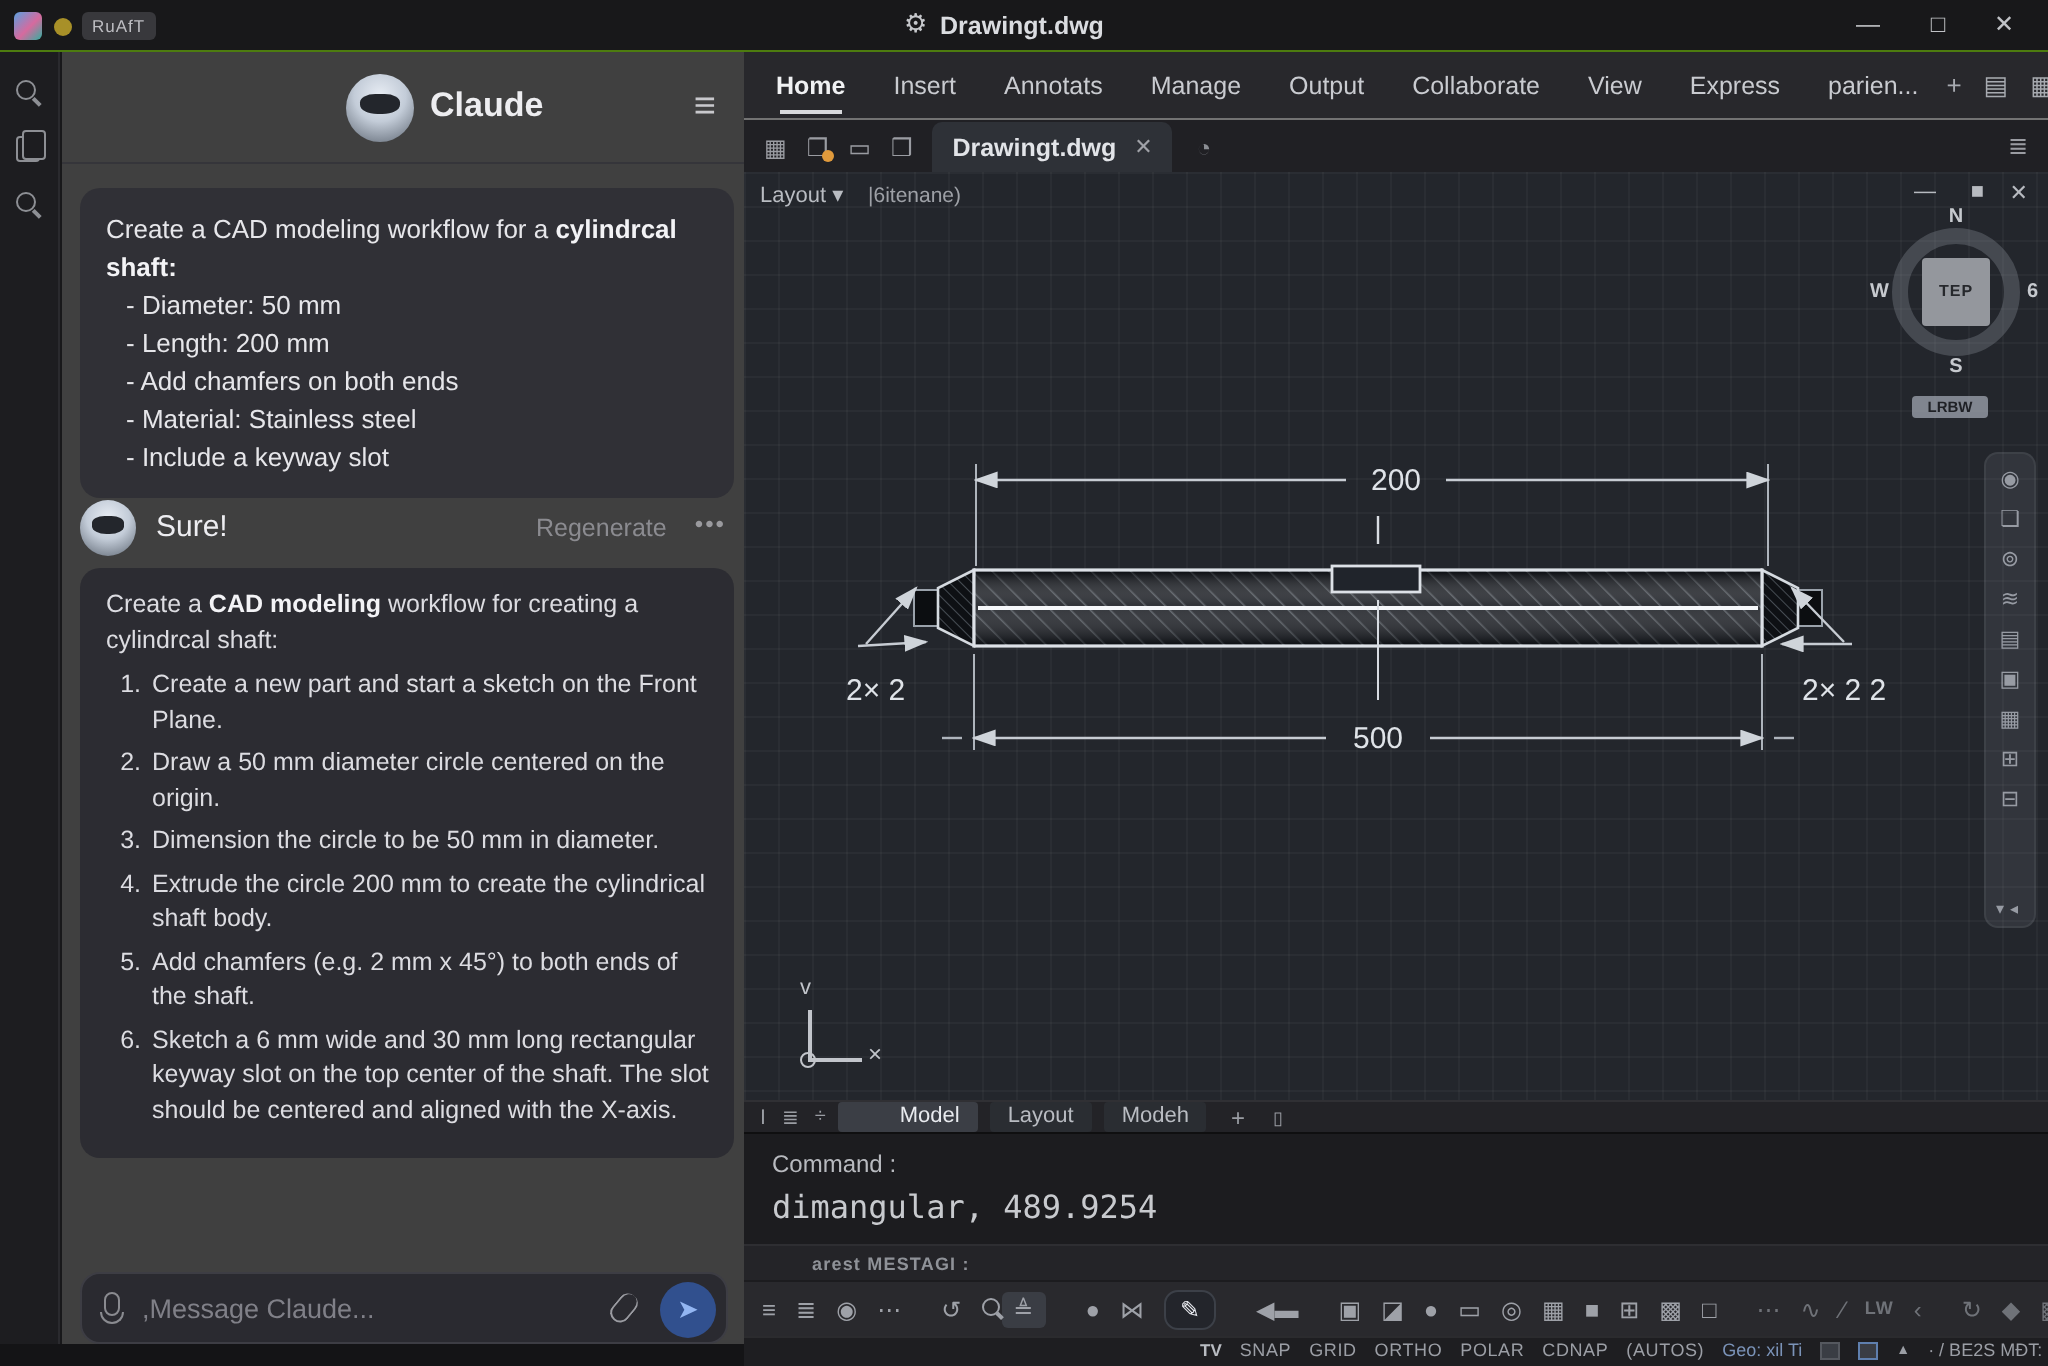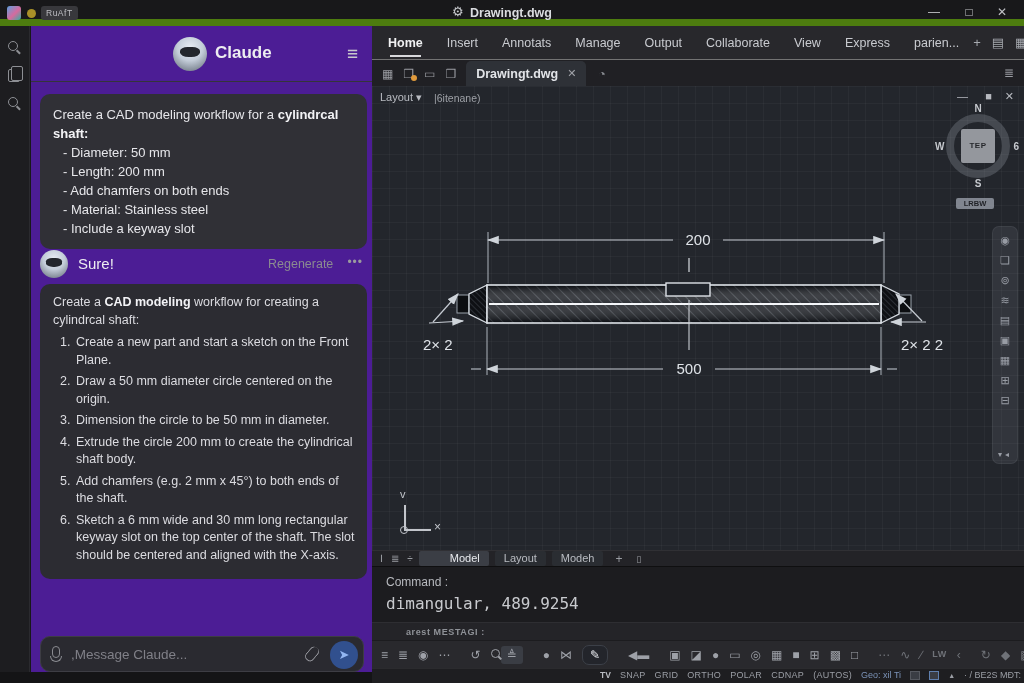--- a/index.html
+++ b/index.html
@@ -1,41 +1,41 @@
 <!DOCTYPE html>
 <html><head>
 <meta charset="utf-8">
 <style>
   * { margin:0; padding:0; box-sizing:border-box; }
   html,body { width:1024px; height:683px; background:#101012; font-family:"Liberation Sans", sans-serif; }
   #app { position:relative; width:1024px; height:683px; overflow:hidden; background:#18181a; }
 
   
-  .titlebar { position:absolute; left:0; top:0; width:1024px; height:26px; background:#18181a; border-bottom:7px solid #4d7c0f; }
+  .titlebar { position:absolute; left:0; top:0; width:1024px; height:26px; background:#18181a; border-bottom:1px solid #4d7c0f; }
   .tb-logo { position:absolute; left:7px; top:6px; width:14px; height:14px; border-radius:3px;
              background:linear-gradient(135deg,#5aa0e0 0%,#d66a9e 55%,#30b0a0 100%); }
   .tb-dot { position:absolute; left:27px; top:9px; width:9px; height:9px; border-radius:50%; background:#a89028; }
   .tb-badge { position:absolute; left:41px; top:6px; height:14px; padding:0 5px; background:#38383c; border-radius:3px;
               font-size:8.5px; line-height:14px; color:#bdbdc2; letter-spacing:.5px; }
   .tb-gear { position:absolute; left:452px; top:4px; font-size:13px; color:#c5c7cb; }
   .tb-title { position:absolute; left:470px; top:6px; font-size:12.5px; color:#dadce0; font-weight:700; }
   .tb-ctl { position:absolute; top:5px; font-size:12px; color:#c0c2c6; width:20px; text-align:center; }
   .tb-min { right:80px; } .tb-max { right:45px; } .tb-close { right:12px; }
 
   
   .rail { position:absolute; left:0; top:26px; width:30px; height:657px; background:#1d1d20; border-right:1px solid #2a2a2e; }
   .mag { position:relative; width:13px; height:13px; display:inline-block; }
   .mag::before { content:""; position:absolute; left:0; top:0; width:8px; height:8px; border:1.6px solid #8d8f94; border-radius:50%; }
   .mag::after { content:""; position:absolute; width:5px; height:1.6px; background:#8d8f94; transform:rotate(45deg); left:8px; top:10px; }
   .book { position:relative; width:12px; height:13px; display:inline-block; border:1.6px solid #8d8f94; border-radius:2px; }
   .book::after { content:""; position:absolute; left:2px; top:-4px; width:10px; height:13px; border:1.6px solid #8d8f94; border-radius:2px; background:#1d1d20; }
   .rail-ic { position:absolute; left:8px; }
 
   
-  .claude { position:absolute; left:31px; top:26px; width:341px; height:657px; background:#4c1d95; }
+  .claude { position:absolute; left:31px; top:26px; width:341px; height:657px; background:#404040; }
   .cl-header { position:absolute; left:0; top:0; width:100%; height:56px; border-bottom:1px solid #35353a; }
   .avatar { border-radius:50%; background:radial-gradient(circle at 50% 32%, #e8edf4 0%, #c3ccd8 45%, #5b6470 100%); position:relative; overflow:hidden; }
   .avatar::after { content:""; position:absolute; left:22%; top:30%; width:56%; height:30%; background:#23262c; border-radius:40% 40% 46% 46%; }
   .av-big { position:absolute; left:142px; top:11px; width:34px; height:34px; }
   .cl-title { position:absolute; left:184px; top:17px; font-size:17px; font-weight:700; color:#ededf0; }
   .cl-menu { position:absolute; right:14px; top:17px; font-size:19px; color:#c8c8cc; }
 
   .user-card { position:absolute; left:9px; top:68px; width:327px; background:#303036; border-radius:10px;
                padding:11px 13px; font-size:13px; line-height:19px; color:#e6e6ea; }
   .user-card .b, .asst-card .b { font-weight:700; color:#f3f3f6; }

